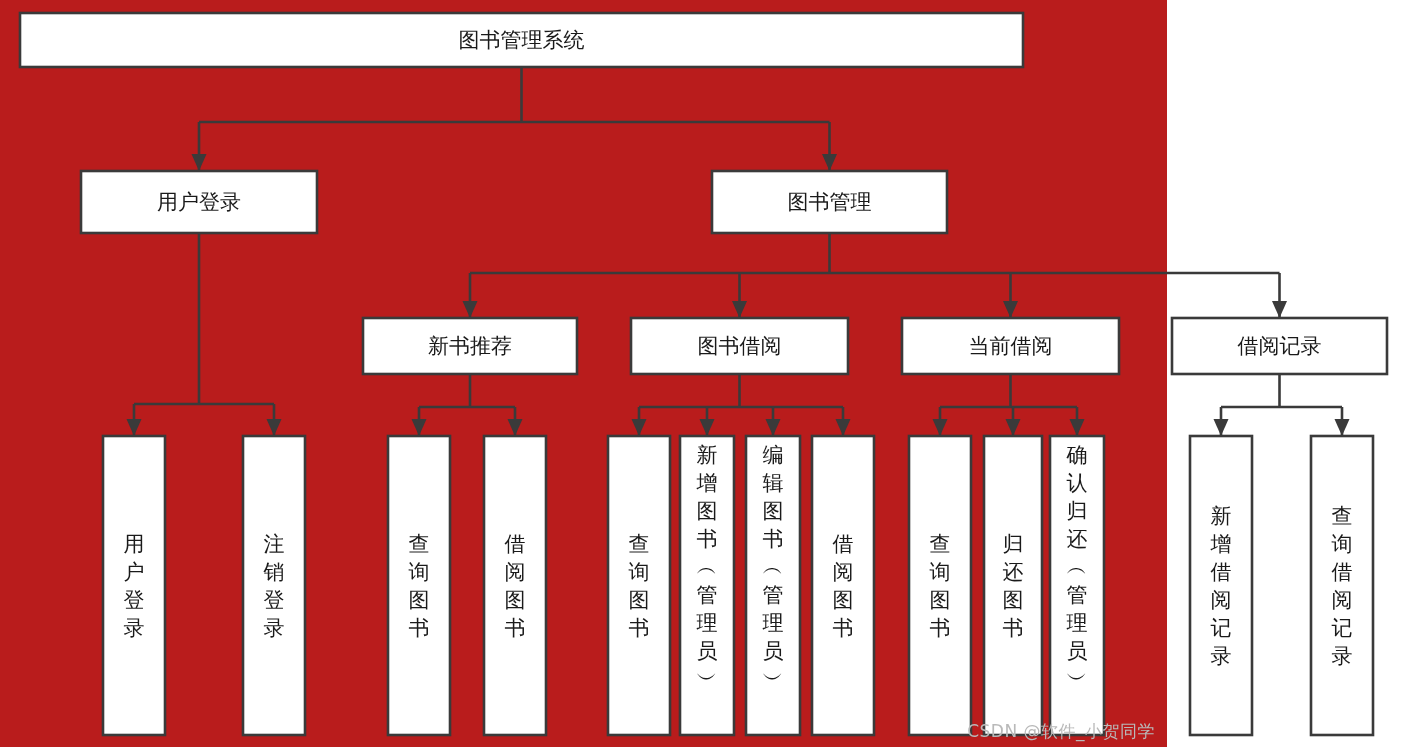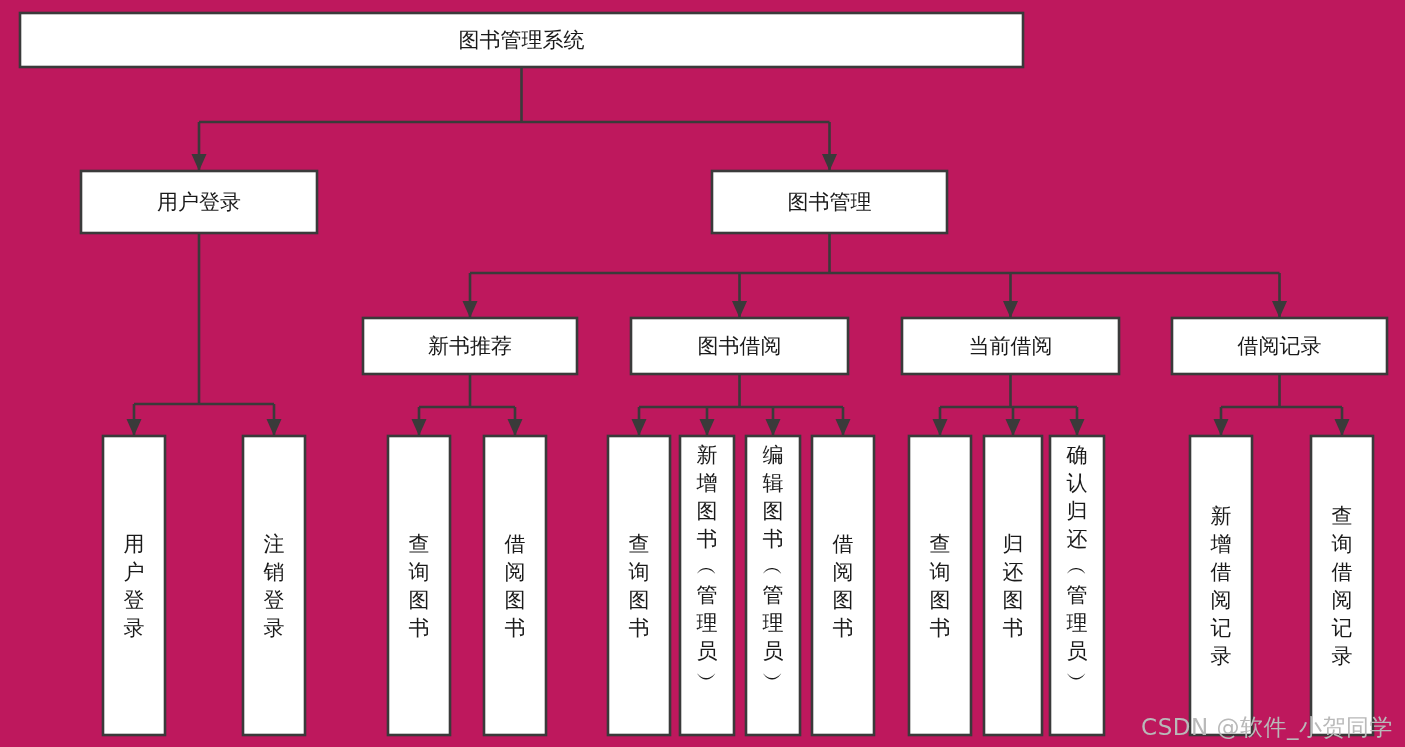--- a/index.html
+++ b/index.html
@@ -9,23 +9,23 @@
     background: #ffffff;
   }
   body {
     width: 1405px;
     height: 747px;
     overflow: hidden;
     font-family: "DejaVu Sans", "Liberation Sans", sans-serif;
   }
   #diagram-root {
     position: relative;
-    width: 1405px;
+    width: 1167px;
     height: 747px;
-    background: #be185d;
+    background: #b91c1c;
   }
   svg#tree-svg {
     position: absolute;
     left: 0;
     top: 0;
     width: 1405px;
     height: 747px;
     display: block;
   }
   .node-box {
@@ -54,21 +54,21 @@
     font-family: "DejaVu Sans", "Liberation Sans", sans-serif;
     font-size: 21px;
     fill: #1a1a1a;
     text-anchor: middle;
   }
   .watermark-text {
     position: absolute;
     right: 12px;
     bottom: 4px;
     font-family: "DejaVu Sans", "Liberation Sans", sans-serif;
-    font-size: 23px;
+    font-size: 17px;
     color: #b9b9b9;
     letter-spacing: 0.5px;
     white-space: nowrap;
     user-select: none;
   }
 </style>
 </head>
 <body>
 
 <div id="diagram-root">

